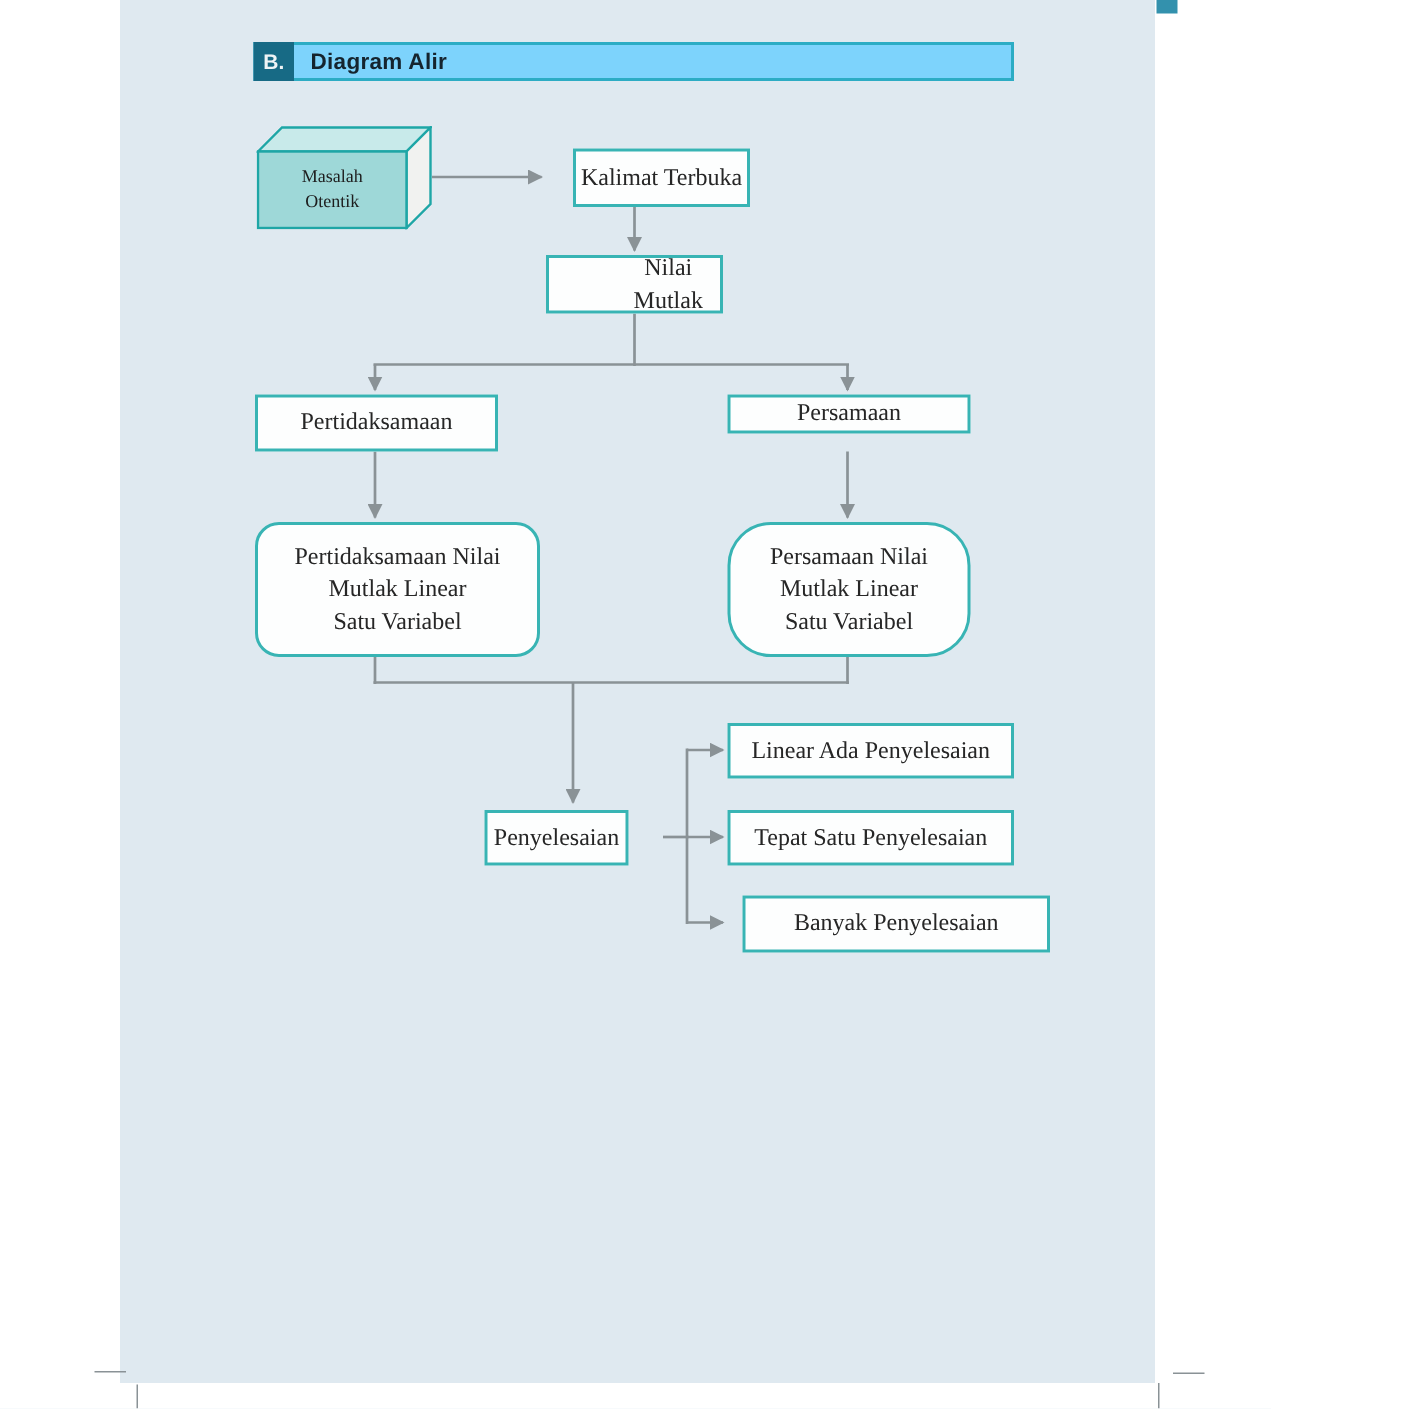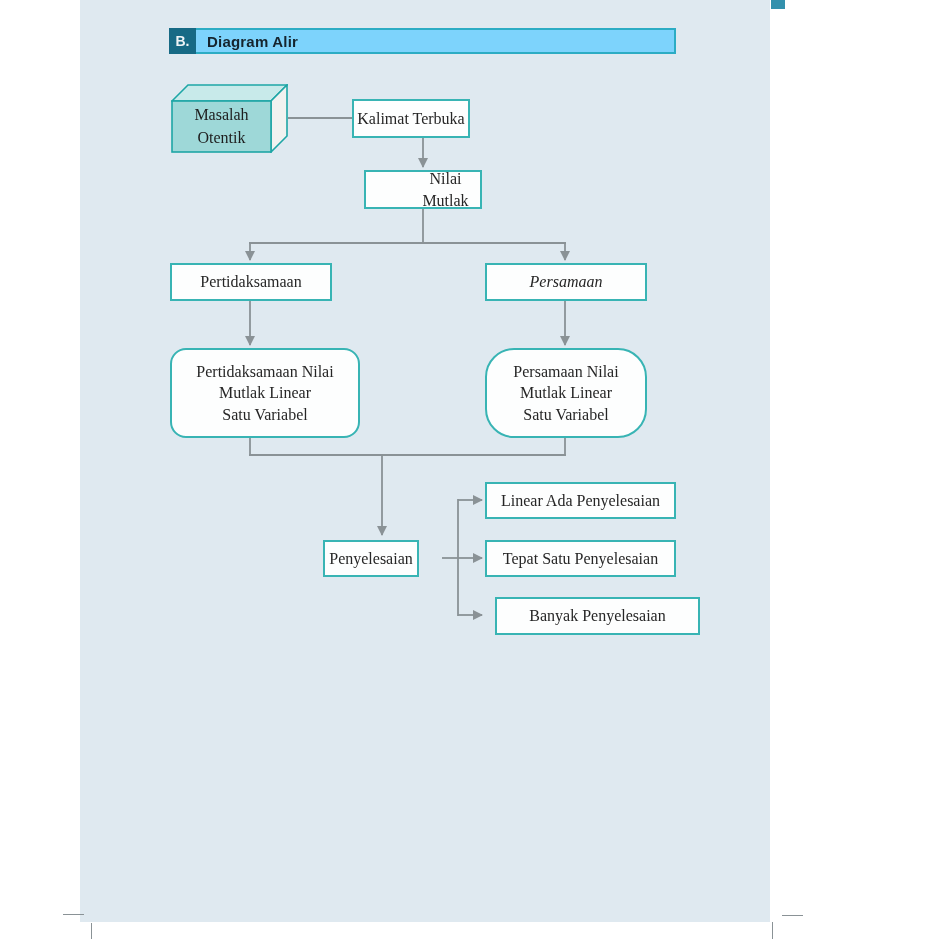--- a/index.html
+++ b/index.html
@@ -19,21 +19,21 @@
 
   
   .node{position:absolute;background:#fdfefe;border:2px solid #38b4b4;box-sizing:border-box;
         display:flex;align-items:center;justify-content:center;text-align:center;
         font-size:16px;color:#262626;line-height:1.35;white-space:pre-line;z-index:2;}
 
   
   .box3d{position:absolute;left:171px;top:84px;width:117px;height:69px;z-index:2;}
   .box3d svg{position:absolute;left:0;top:0;}
   .box3d-label{position:absolute;left:0;top:16px;width:101px;height:52px;display:flex;
-               align-items:center;justify-content:center;text-align:center;font-size:16px;
+               align-items:center;justify-content:center;text-align:center;font-size:12px;
                color:#1d1d1d;white-space:pre-line;line-height:1.45;}
 
   .connectors{position:absolute;left:0;top:0;width:939px;height:939px;z-index:1;pointer-events:none;}
 
   
   .mark{position:absolute;background:#8a9296;}
   .mark.bl-h{left:63px;top:914px;width:21px;height:1px;}
   .mark.bl-v{left:91px;top:923px;width:1px;height:16px;}
   .mark.br-h{left:782px;top:915px;width:21px;height:1px;}
   .mark.br-v{left:772px;top:922px;width:1px;height:17px;}
@@ -79,27 +79,27 @@
 <div class="box3d">
   <svg width="117" height="69" viewBox="0 0 117 69">
     <polygon points="1,17 17,1 116,1 100,17" fill="#c8eaea" stroke="#1ea6a6" stroke-width="1.6"></polygon>
     <polygon points="100,17 116,1 116,52 100,68" fill="#f1f2f0" stroke="#1ea6a6" stroke-width="1.6"></polygon>
     <rect x="1" y="17" width="99" height="51" fill="#9ed8d8" stroke="#1ea6a6" stroke-width="1.6"></rect>
   </svg>
   <div class="box3d-label">Masalah
 Otentik</div>
 </div>
 
-<div class="node" style="left:352px;top:99px;width:118px;height:39px;">Kalimat Terbuka</div>
+<div class="node" style="left:382px;top:99px;width:118px;height:39px;">Kalimat Terbuka</div>
 
 <div class="node" style="left:364px;top:170px;width:118px;height:39px;padding-left:45px;">Nilai Mutlak</div>
 
 <div class="node" style="left:170px;top:263px;width:162px;height:38px;">Pertidaksamaan</div>
 
-<div class="node" style="left:485px;top:263px;width:162px;height:38px;font-style:italic;">Persamaan</div>
+<div class="node" style="left:485px;top:263px;width:162px;height:26px;">Persamaan</div>
 
 <div class="node" style="left:170px;top:348px;width:190px;height:90px;border-radius:16px;">Pertidaksamaan Nilai
 Mutlak Linear
 Satu Variabel</div>
 
 <div class="node" style="left:485px;top:348px;width:162px;height:90px;border-radius:29px;">Persamaan Nilai
 Mutlak Linear
 Satu Variabel</div>
 
 <div class="node" style="left:323px;top:540px;width:96px;height:37px;">Penyelesaian</div>

